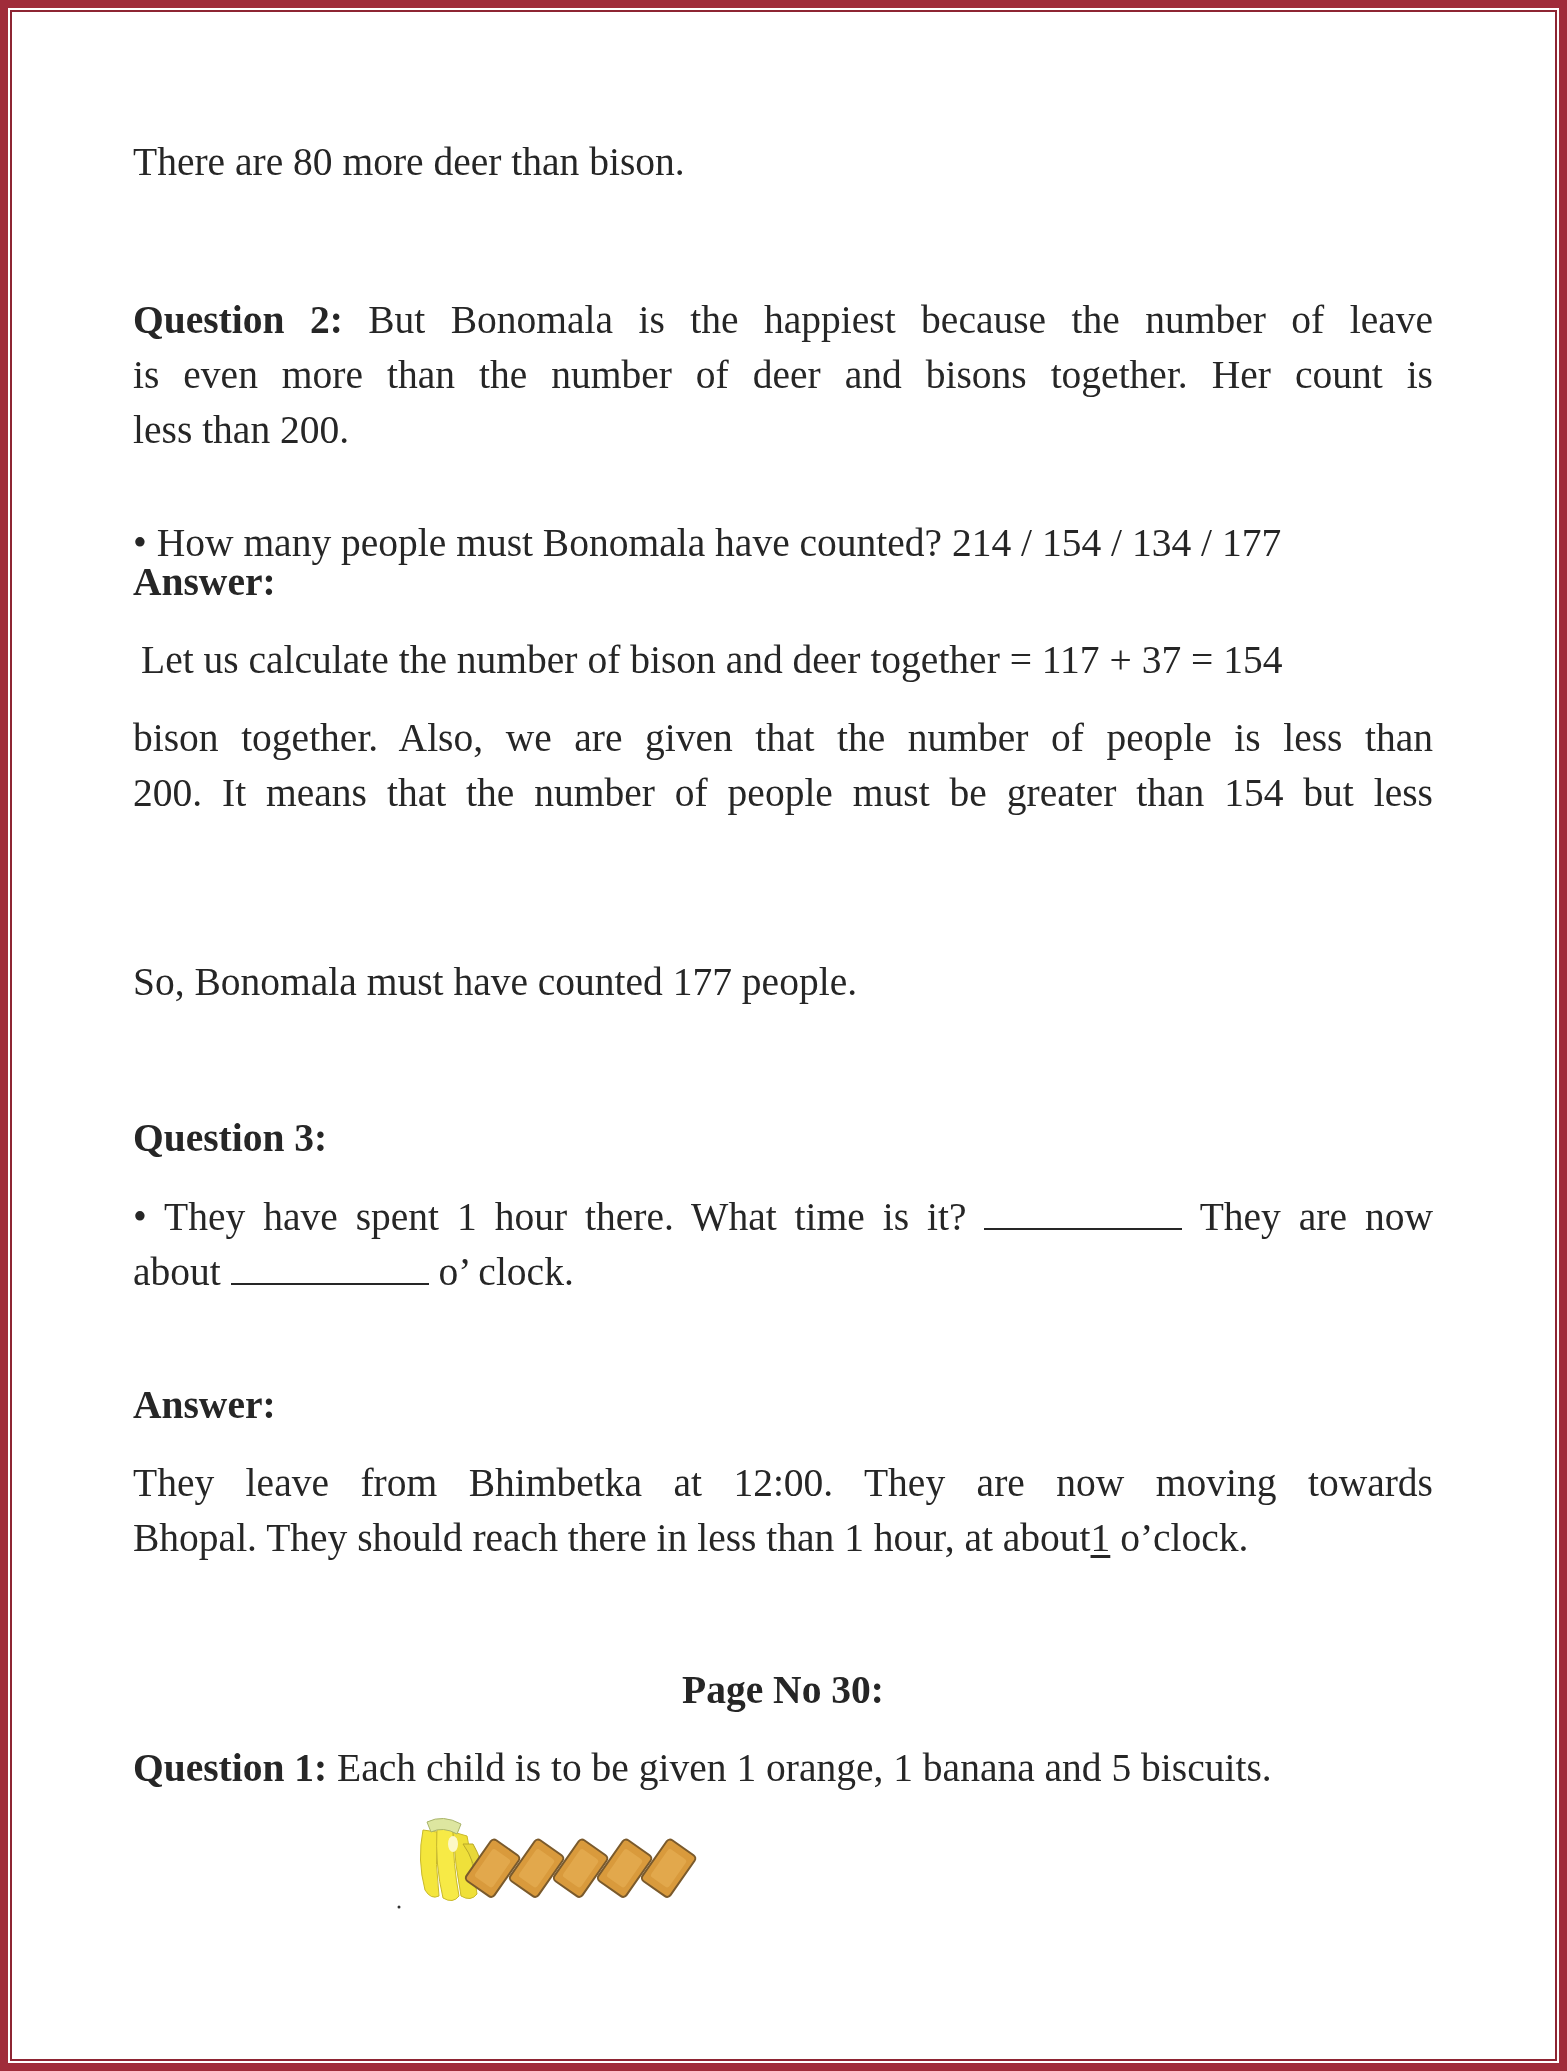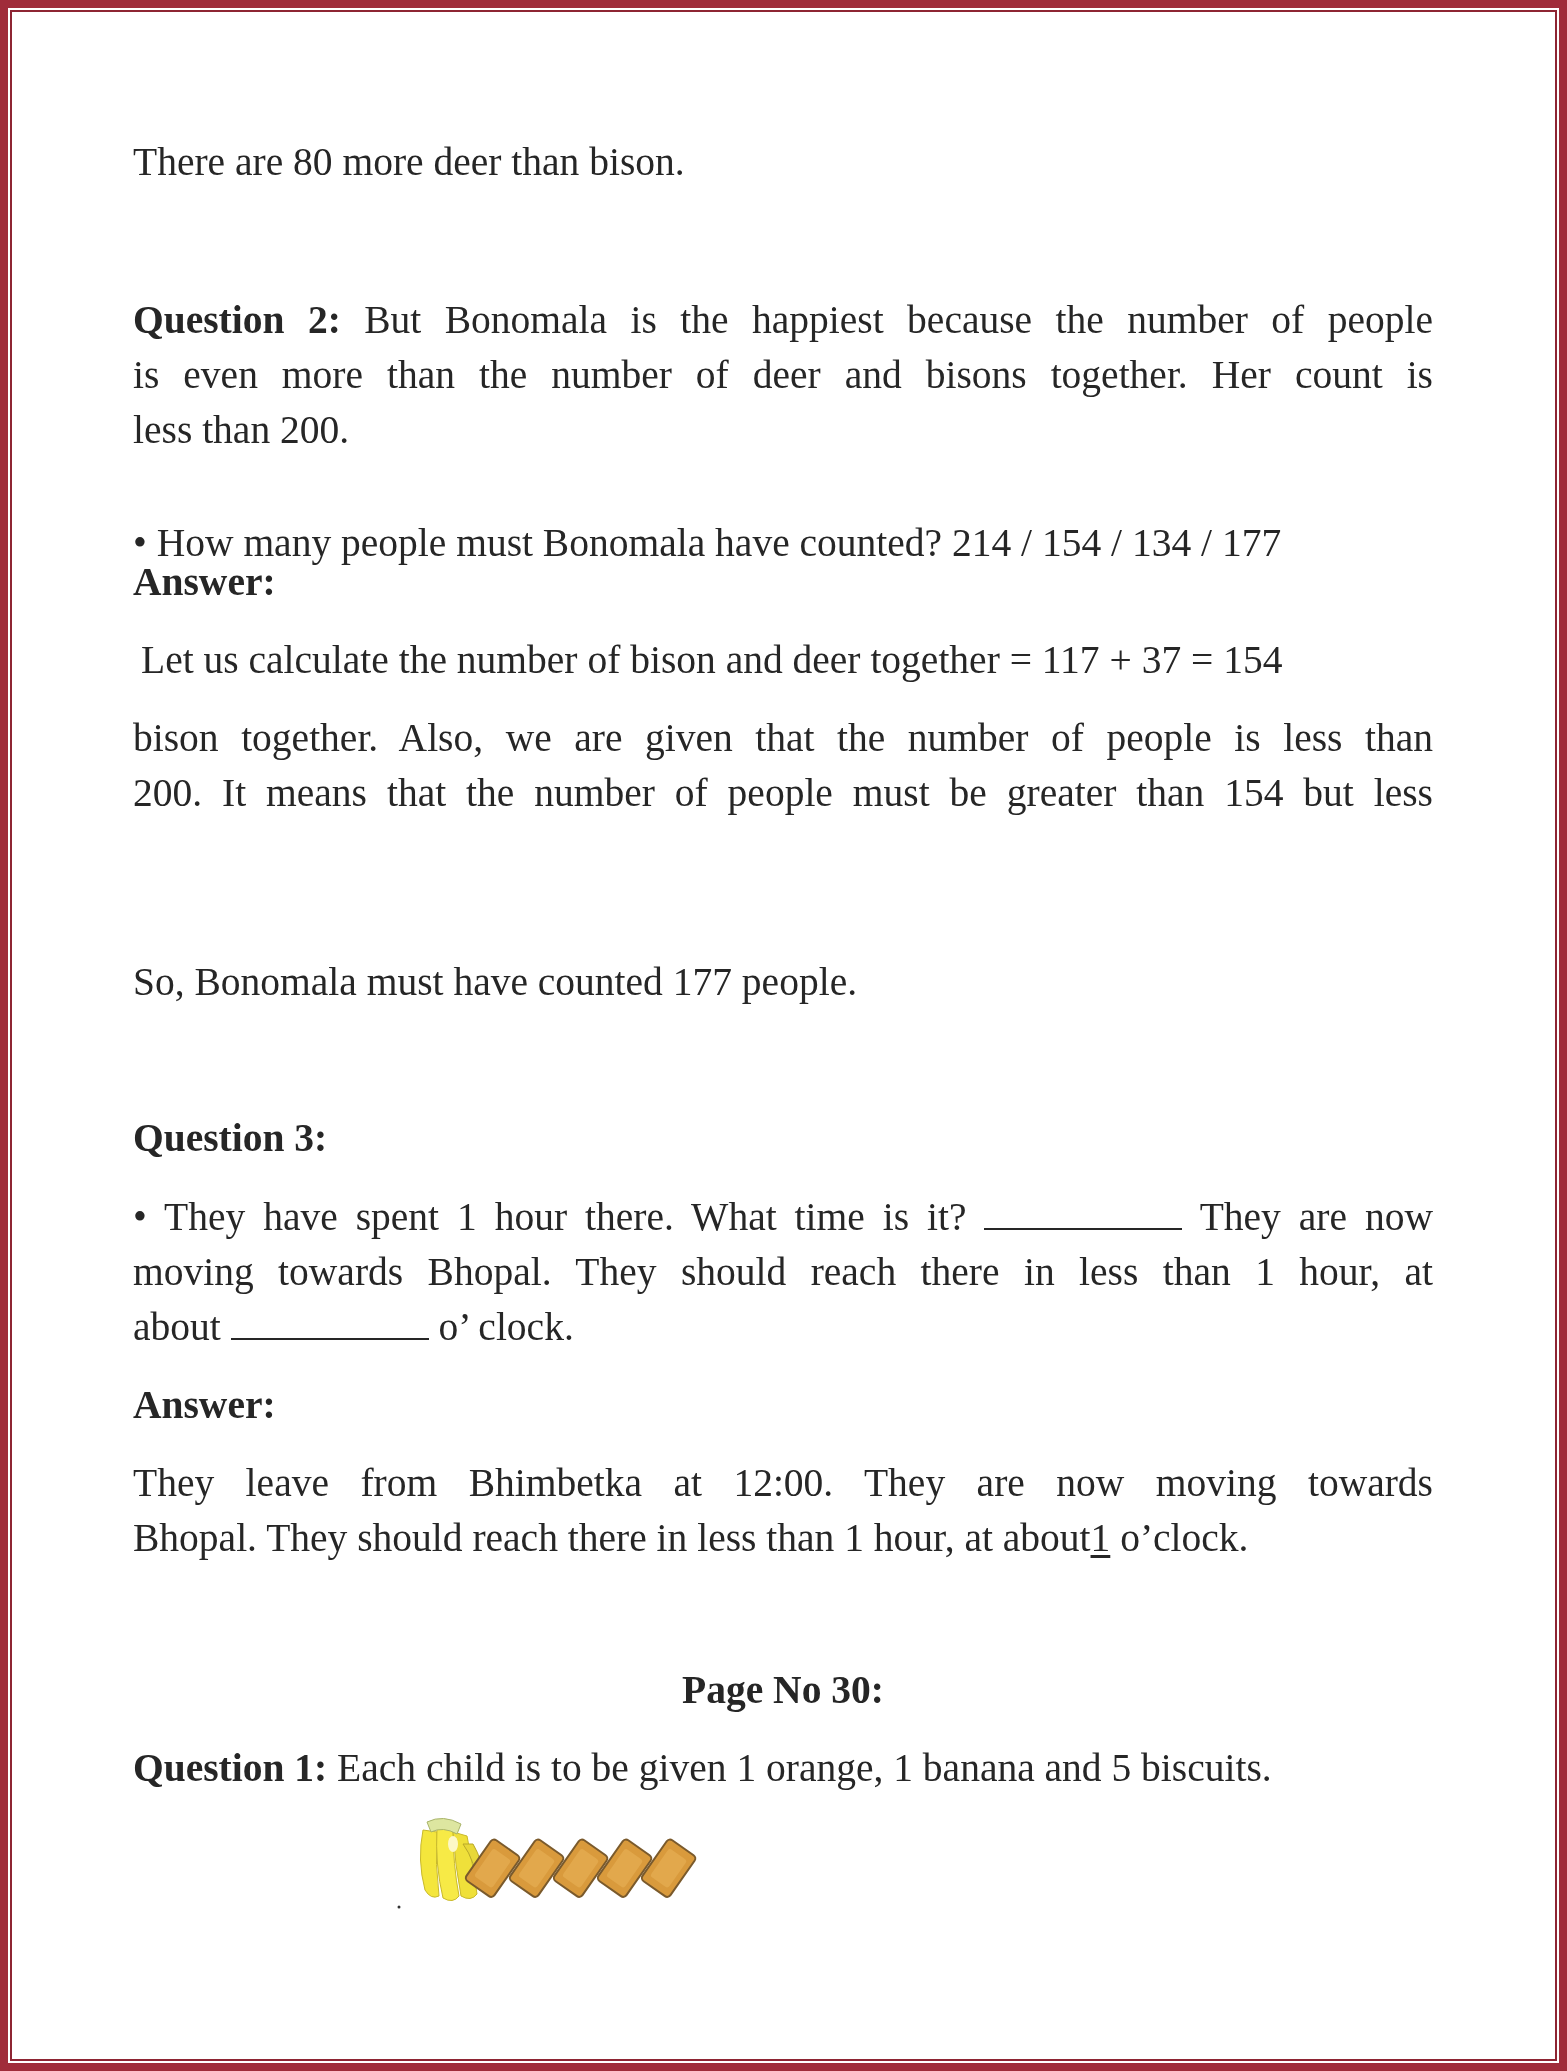--- a/index.html
+++ b/index.html
@@ -83,21 +83,21 @@
 </style>
 </head>
 <body>
 
 <div class="frame-outer"></div>
 <div class="frame-inner"></div>
 
 <div class="line" style="top:135px;">There are 80 more deer than bison.</div>
 
 <div class="para" style="top:293px;">
-  <span class="jl"><b>Question 2:</b><span> But Bonomala is the happiest because the number of people</span></span>
+  <span class="jl"><b>Question 2:</b><span> But Bonomala is the happiest because the number of leave</span></span>
   <span class="jl">is even more than the number of deer and bisons together. Her count is</span>
   <span class="jl last">less than 200.</span>
 </div>
 
 <div class="line" style="top:476px;margin-top:40px;">• How many people must Bonomala have counted? 214 / 154 / 134 / 177</div>
 
 <div class="line bold" style="top:555px;">Answer:</div>
 
 <div class="line" style="top:633px;margin-left:8px;">Let us calculate the number of bison and deer together = 117 + 37 = 154</div>
 
@@ -105,21 +105,20 @@
   <span class="jl">bison together. Also, we are given that the number of people is less than</span>
   <span class="jl">200. It means that the number of people must be greater than 154 but less</span>
 </div>
 
 <div class="line" style="top:955px;">So, Bonomala must have counted 177 people.</div>
 
 <div class="line bold" style="top:1111px;">Question 3:</div>
 
 <div class="para" style="top:1190px;">
   <span class="jl"><span>• They have spent 1 hour there. What time is it?</span> <span class="blank"></span> <span>They are now</span></span>
-  <span class="jl">moving towards Bhopal. They should reach there in less than 1 hour, at</span>
   <span class="jl last"><span>about</span> <span class="blank"></span> <span>o’ clock.</span></span>
 </div>
 
 <div class="line bold" style="top:1378px;">Answer:</div>
 
 <div class="para" style="top:1456px;">
   <span class="jl">They leave from Bhimbetka at 12:00. They are now moving towards</span>
   <span class="jl last"><span>Bhopal. They should reach there in less than 1 hour, at about</span><span class="u">1</span><span> o’clock.</span></span>
 </div>
 

